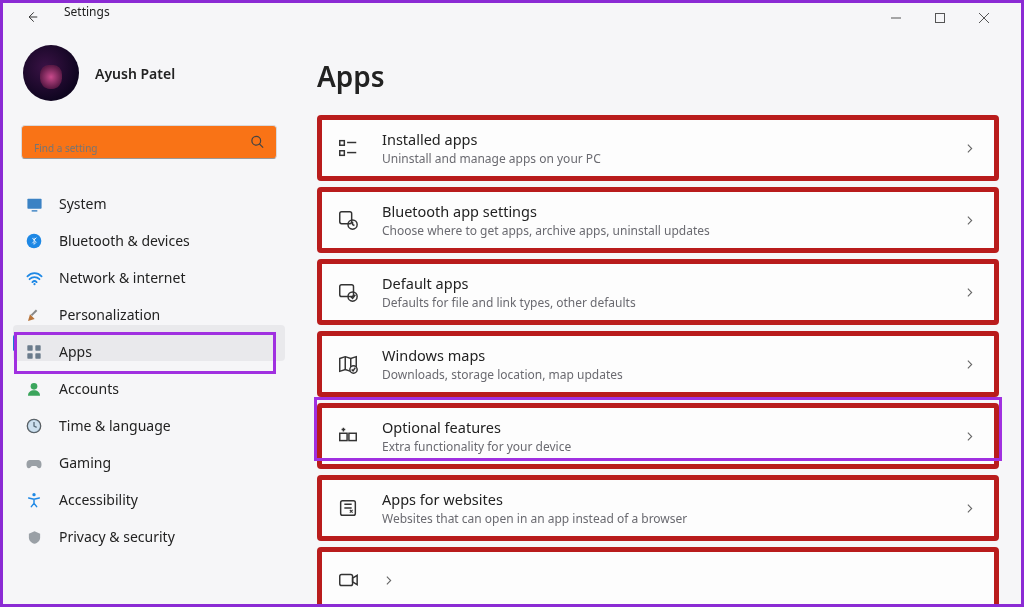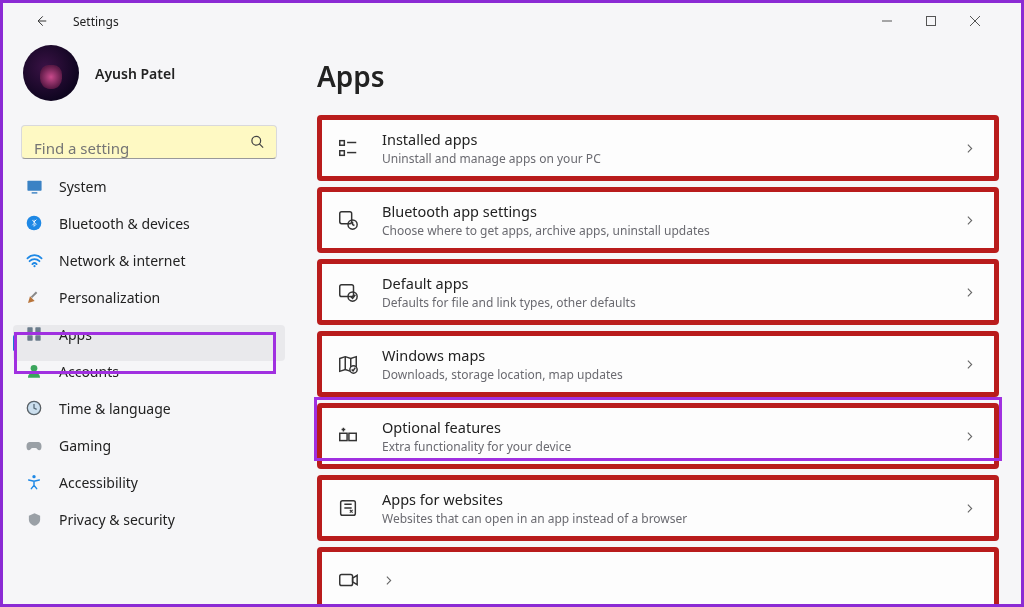--- a/index.html
+++ b/index.html
@@ -1,44 +1,44 @@
 <!DOCTYPE html>
 <html><head>
 <meta charset="utf-8">
 <style>
   * { box-sizing: border-box; margin: 0; padding: 0; font-family: "Segoe UI", system-ui, sans-serif; }
   body { width: 1024px; height: 607px; background: #f6f6f8; border: 3px solid #8b2bd4; overflow: hidden; }
   
   
-  .titlebar { height: 36px; display: flex; align-items: center; padding: 0 24px; }
+  .titlebar { height: 36px; display: flex; align-items: flex-start; padding: 0 15px; }
   .titlebar .back { width: 28px; height: 28px; display: flex; align-items: center; justify-content: center; cursor: pointer; }
   .titlebar .title { font-size: 12px; color: #222; margin-left: 18px; }
   .win-controls { margin-left: auto; display: flex; gap: 0; }
   .win-btn { width: 44px; height: 30px; display: flex; align-items: center; justify-content: center; cursor: pointer; }
   
   
   .content { display: flex; height: calc(100% - 36px); }
   .sidebar { width: 292px; padding: 6px 0 0 0; }
   .main { flex: 1; padding: 18px 22px 0 22px; overflow: hidden; }
   
   
   .profile { display: flex; align-items: center; padding: 0 0 24px 20px; }
   .avatar { width: 56px; height: 56px; border-radius: 50%; background: radial-gradient(circle at 40% 40%, #3a1245, #0f0520 70%); position: relative; }
   .avatar::after { content:''; position:absolute; left:30%; top:35%; width:22px; height:24px; background: radial-gradient(circle, #c94a8c 0%, #5b1a46 70%); border-radius:40% 40% 45% 45%; }
   .profile-name { font-size: 14px; font-weight: 600; color: #222; margin-left: 16px; }
   
   
   .search-wrap { margin: 0 18px 14px 18px; }
-  .search { width: 100%; height: 34px; border: 1px solid #d9d9dc; background: #fef9c3; border-radius: 4px; padding: 12px 36px 0 12px; font-size: 15px; border-bottom: 1px solid #999; }
+  .search { width: 100%; height: 34px; border: 1px solid #d9d9dc; background: #f97316; border-radius: 4px; padding: 12px 36px 0 12px; font-size: 10px; border-bottom: 1px solid #999; }
   .search-icon-wrap { position: relative; }
   .search-icon { position: absolute; right: 12px; top: 50%; transform: translateY(-50%); color: #555; }
   
   
   .nav { padding: 4px 10px; }
-  .nav-item { display: flex; align-items: flex-start; height: 36px; padding: 0 10px 0 12px; border-radius: 4px; cursor: pointer; margin-bottom: 1px; }
+  .nav-item { display: flex; align-items: flex-end; height: 36px; padding: 0 10px 0 12px; border-radius: 4px; cursor: pointer; margin-bottom: 1px; }
   .nav-item.active { background: #e9e9ec; position: relative; }
   .nav-item.active::before { content: ''; position: absolute; left: 0; width: 3px; height: 16px; background: #1976d2; border-radius: 2px; top: 10px; }
   .nav-icon { width: 18px; height: 18px; display: flex; align-items: center; justify-content: center; margin-right: 16px; }
   .nav-label { font-size: 14px; color: #222; }
   .highlight-box { border: 3px solid #a030e0; position: absolute; pointer-events: none; }
   .sidebar .highlight-box { left: 14px; top: 332px; width: 262px; height: 42px; }
   
   
   .page-title { font-size: 28px; font-weight: 600; color: #222; margin-bottom: 20px; }
   

